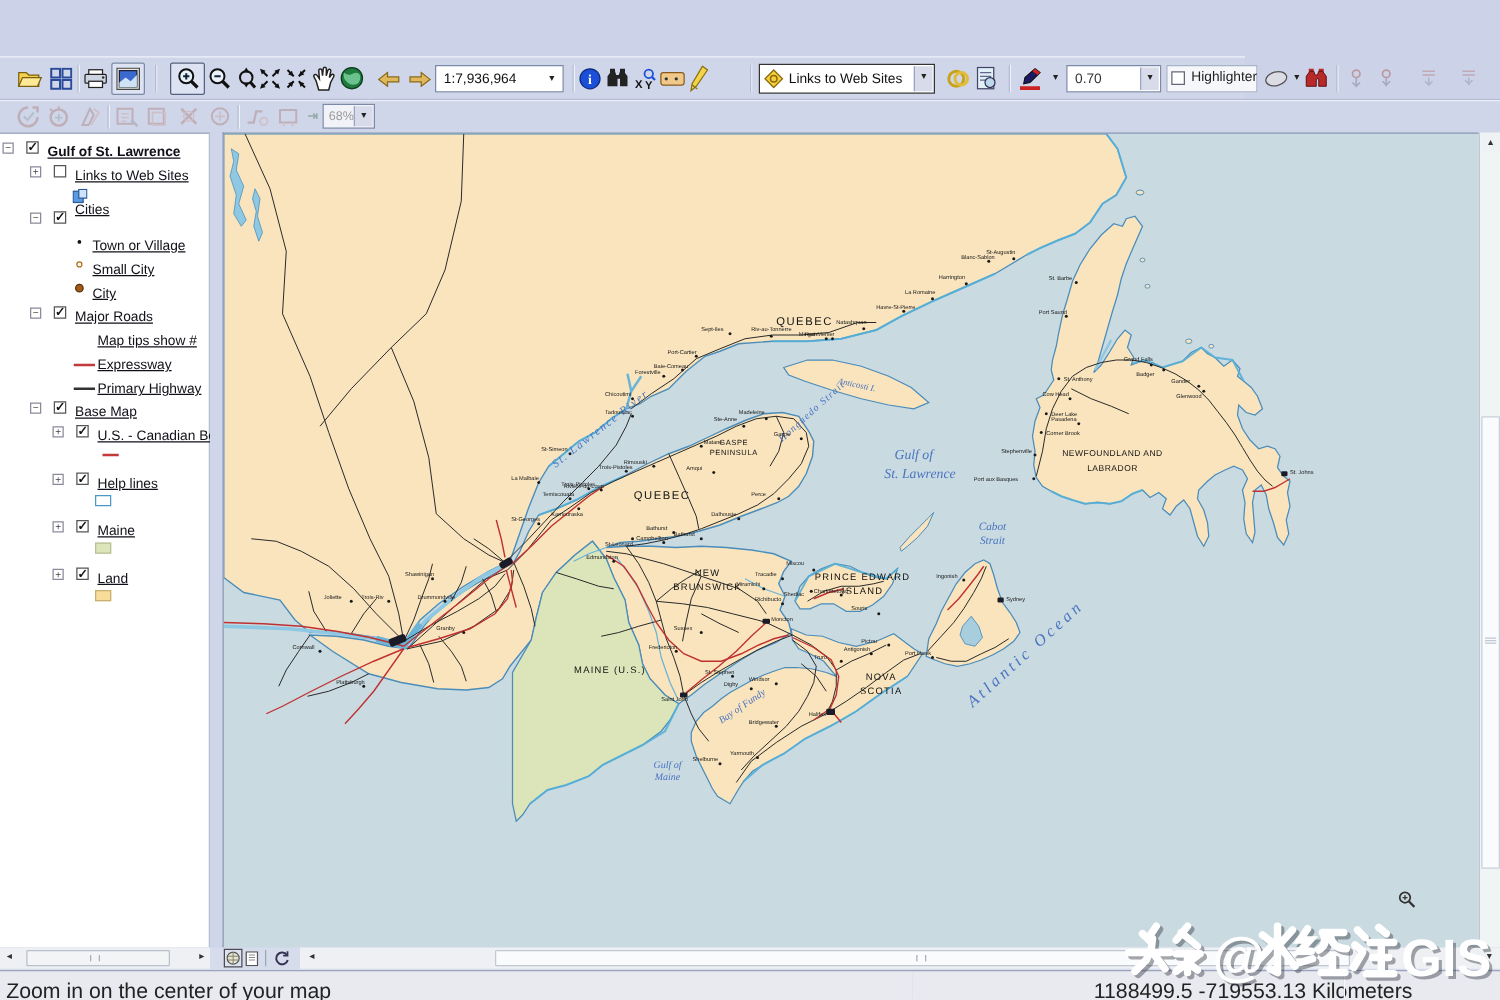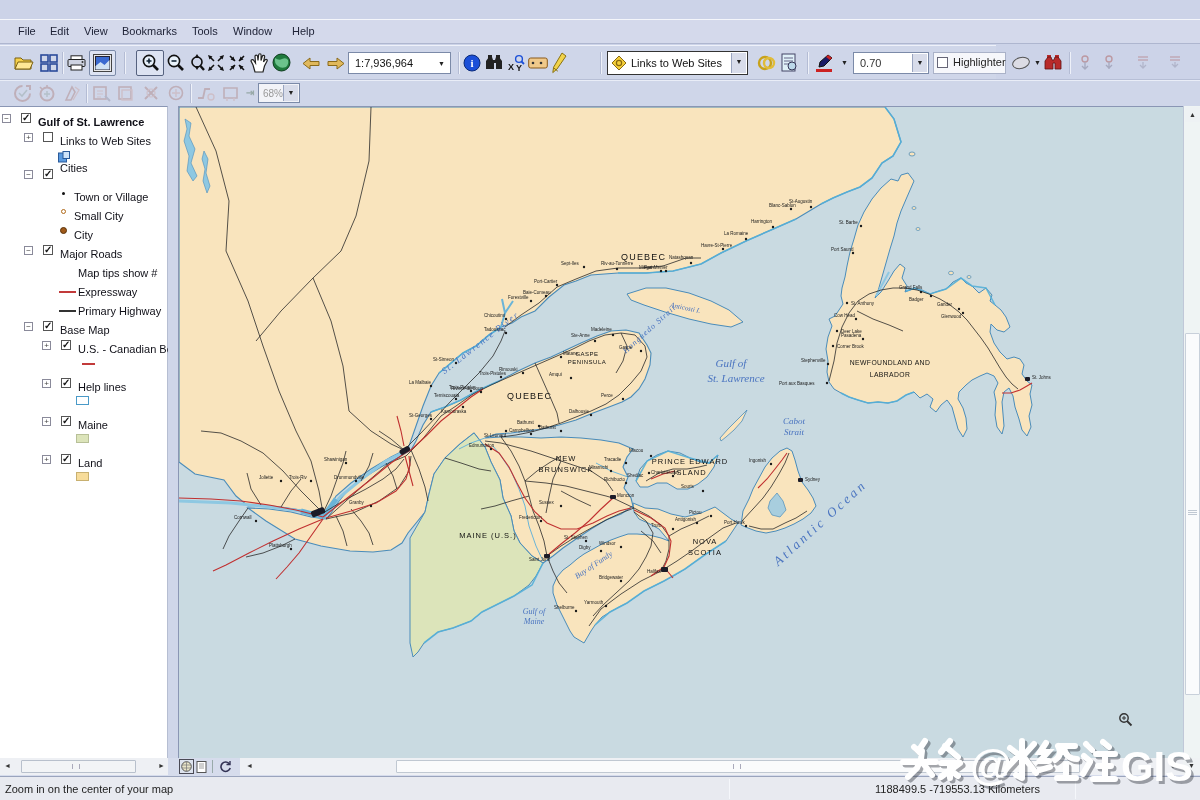--- a/index.html
+++ b/index.html
@@ -19,40 +19,31 @@
 .ti{position:absolute;}
 .sep{position:absolute;width:2px;background:#b4bcd4;border-right:1px solid #eef1f9;}
 .combo{position:absolute;background:#fff;border:1px solid #7b8aa8;display:flex;align-items:center;font-size:11px;color:#111;}
 .combo .arr{position:absolute;right:1px;top:1px;bottom:1px;width:15px;background:#d8dcea;border-left:1px solid #9aa5c0;text-align:center;line-height:18px;font-size:7px;color:#222;}
 
 #toc{position:absolute;left:0;top:106px;width:168px;height:652px;background:#fff;border-top:1px solid #8a96b4;border-right:1px solid #b6bed2;font-size:11px;color:#111;}
 #split{position:absolute;left:168px;top:106px;width:10px;height:670px;background:#cfd6e9;}
 #mapbox{position:absolute;left:178px;top:106px;width:1005px;height:652px;background:#c9dae1;border-top:1px solid #8a96b4;border-left:1px solid #8a96b4;}
 #vscroll{position:absolute;left:1183px;top:106px;width:17px;height:652px;background:#eff4f4;border-left:1px solid #c0c8d8;}
 #hscrollrow{position:absolute;left:0;top:758px;width:1200px;height:18px;background:#d6dcEC;}
-#status{position:absolute;left:0;top:776px;width:1200px;height:24px;background:#e8eaf0;border-top:1px solid #9aa4bd;font-size:11px;color:#222;}
+#status{position:absolute;left:0;top:776px;width:1200px;height:24px;background:#e8eaf0;border-top:1px solid #9aa4bd;font-size:17px;color:#222;}
 .exp{position:absolute;width:9px;height:9px;border:1px solid #8a8a9a;background:#fff;font-size:8px;line-height:7px;text-align:center;color:#444;}
 .chk{position:absolute;width:10px;height:10px;border:1px solid #555;background:#fff;}
 .chk.on:after{content:"✓";position:absolute;left:0px;top:-2px;font-size:10px;color:#111;font-weight:bold;}
-.toctext{position:absolute;top:1px;font-size:11px;color:#101018;white-space:nowrap;}
+.toctext{position:absolute;top:1px;font-size:11px;color:#101018;white-space:nowrap;text-decoration:underline;}
 </style>
 </head>
 <body>
 <div id="win">
 
 
-  <div id="menu">
-    <span style="left:18px;">File</span>
-    <span style="left:50px;">Edit</span>
-    <span style="left:84px;">View</span>
-    <span style="left:122px;">Bookmarks</span>
-    <span style="left:192px;">Tools</span>
-    <span style="left:233px;">Window</span>
-    <span style="left:292px;">Help</span>
-  </div>
 
   <div id="tb1">
 
     <svg class="ti" style="left:14px;top:8px;" width="20" height="18" viewBox="0 0 20 18">
         <path d="M1 4 h6 l2 2 h8 v9 h-16 z" fill="#f7d14a" stroke="#7a6010" stroke-width="1"></path>
         <path d="M1 15 l3 -7 h15 l-3 7 z" fill="#ffe896" stroke="#7a6010" stroke-width="1"></path>
       </svg>
 
     <svg class="ti" style="left:40px;top:8px;" width="18" height="18" viewBox="0 0 18 18">
         <rect x="1" y="1" width="7" height="7" fill="none" stroke="#2a4a9a" stroke-width="1.6"></rect>

